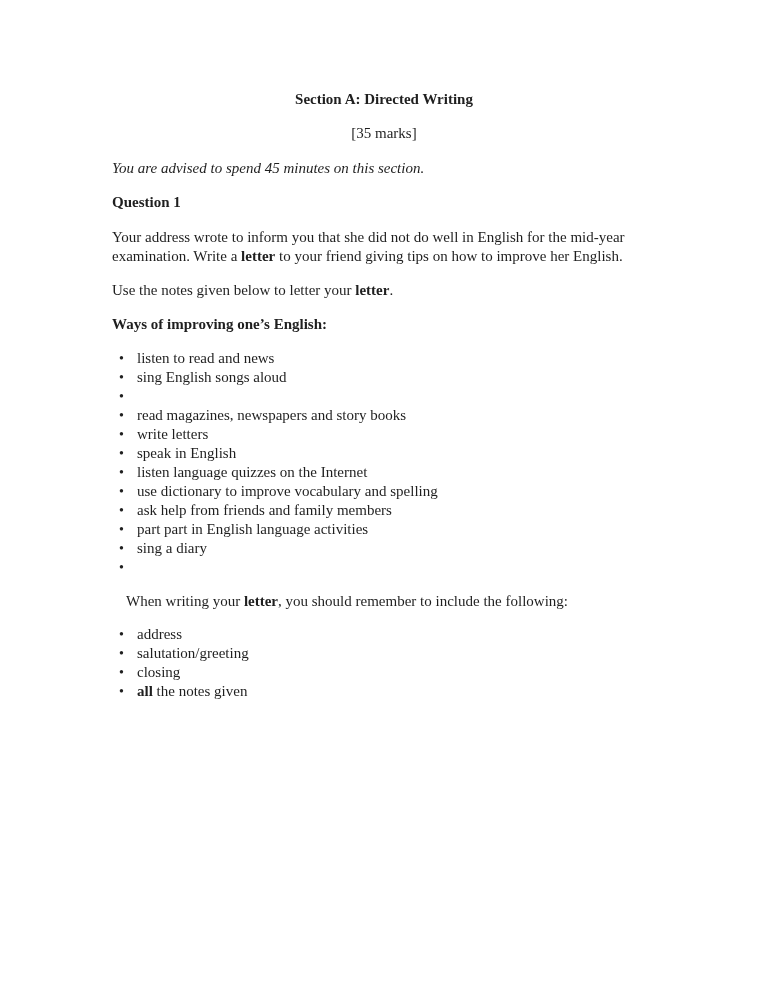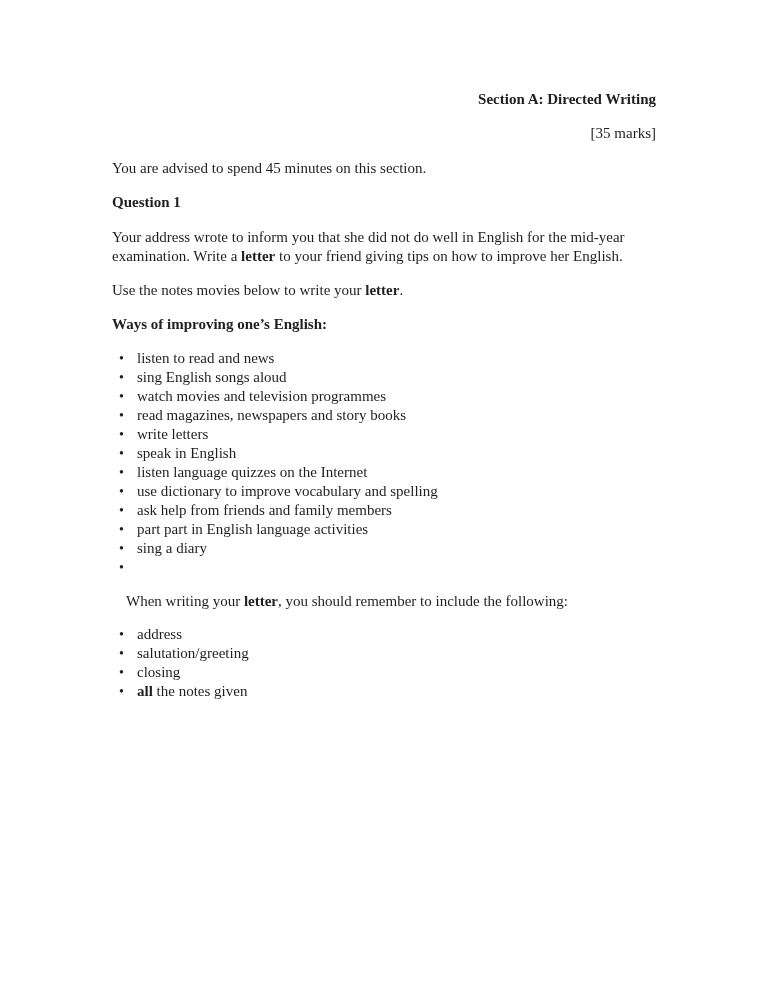--- a/index.html
+++ b/index.html
@@ -16,23 +16,23 @@
     line-height: 19px;
     color: #1f1f1f;
   }
   .page {
     box-sizing: border-box;
     width: 768px;
     height: 994px;
     padding: 90px 112px 0 112px;
     background: #ffffff;
   }
-  .center { text-align: right; }
+  .center { text-align: center; }
   .bold { font-weight: bold; }
-  .italic { }
+  .italic { font-style: italic; }
   .block { margin: 0 0 15px 0; }
   .block-lg { margin: 0 0 16px 0; }
   .no-gap { margin: 14px; }
   ul.notes-list {
     list-style: none;
     margin: 0 0 15px 0;
     padding: 0;
   }
   ul.notes-list.tail { margin-bottom: 0; }
   ul.notes-list li {
@@ -56,36 +56,35 @@
   <div class="block center bold">Section A: Directed Writing</div>
 
   <div class="block-lg center">[35 marks]</div>
 
   <div class="block italic">You are advised to spend 45 minutes on this section.</div>
 
   <div class="block-lg bold">Question 1</div>
 
   <p class="block"><span>Your address wrote to inform you that she did not do well in English for the mid-year examination. Write a </span><span class="bold">letter</span><span> to your friend giving tips on how to improve her English.</span></p>
 
-  <p class="block"><span>Use the notes movies below to write your </span><span class="bold">letter</span><span>.</span></p>
+  <p class="block"><span>Use the notes given below to letter your </span><span class="bold">letter</span><span>.</span></p>
 
   <div class="block bold">Ways of improving one’s English:</div>
 
   <ul class="notes-list">
     <li>
         <span class="bullet-cell">•</span>
         <span>listen to read and news</span>
       </li>
     <li>
         <span class="bullet-cell">•</span>
         <span>sing English songs aloud</span>
       </li>
     <li>
         <span class="bullet-cell">•</span>
-        <span>watch movies and television programmes</span>
       </li>
     <li>
         <span class="bullet-cell">•</span>
         <span>read magazines, newspapers and story books</span>
       </li>
     <li>
         <span class="bullet-cell">•</span>
         <span>write letters</span>
       </li>
     <li>

